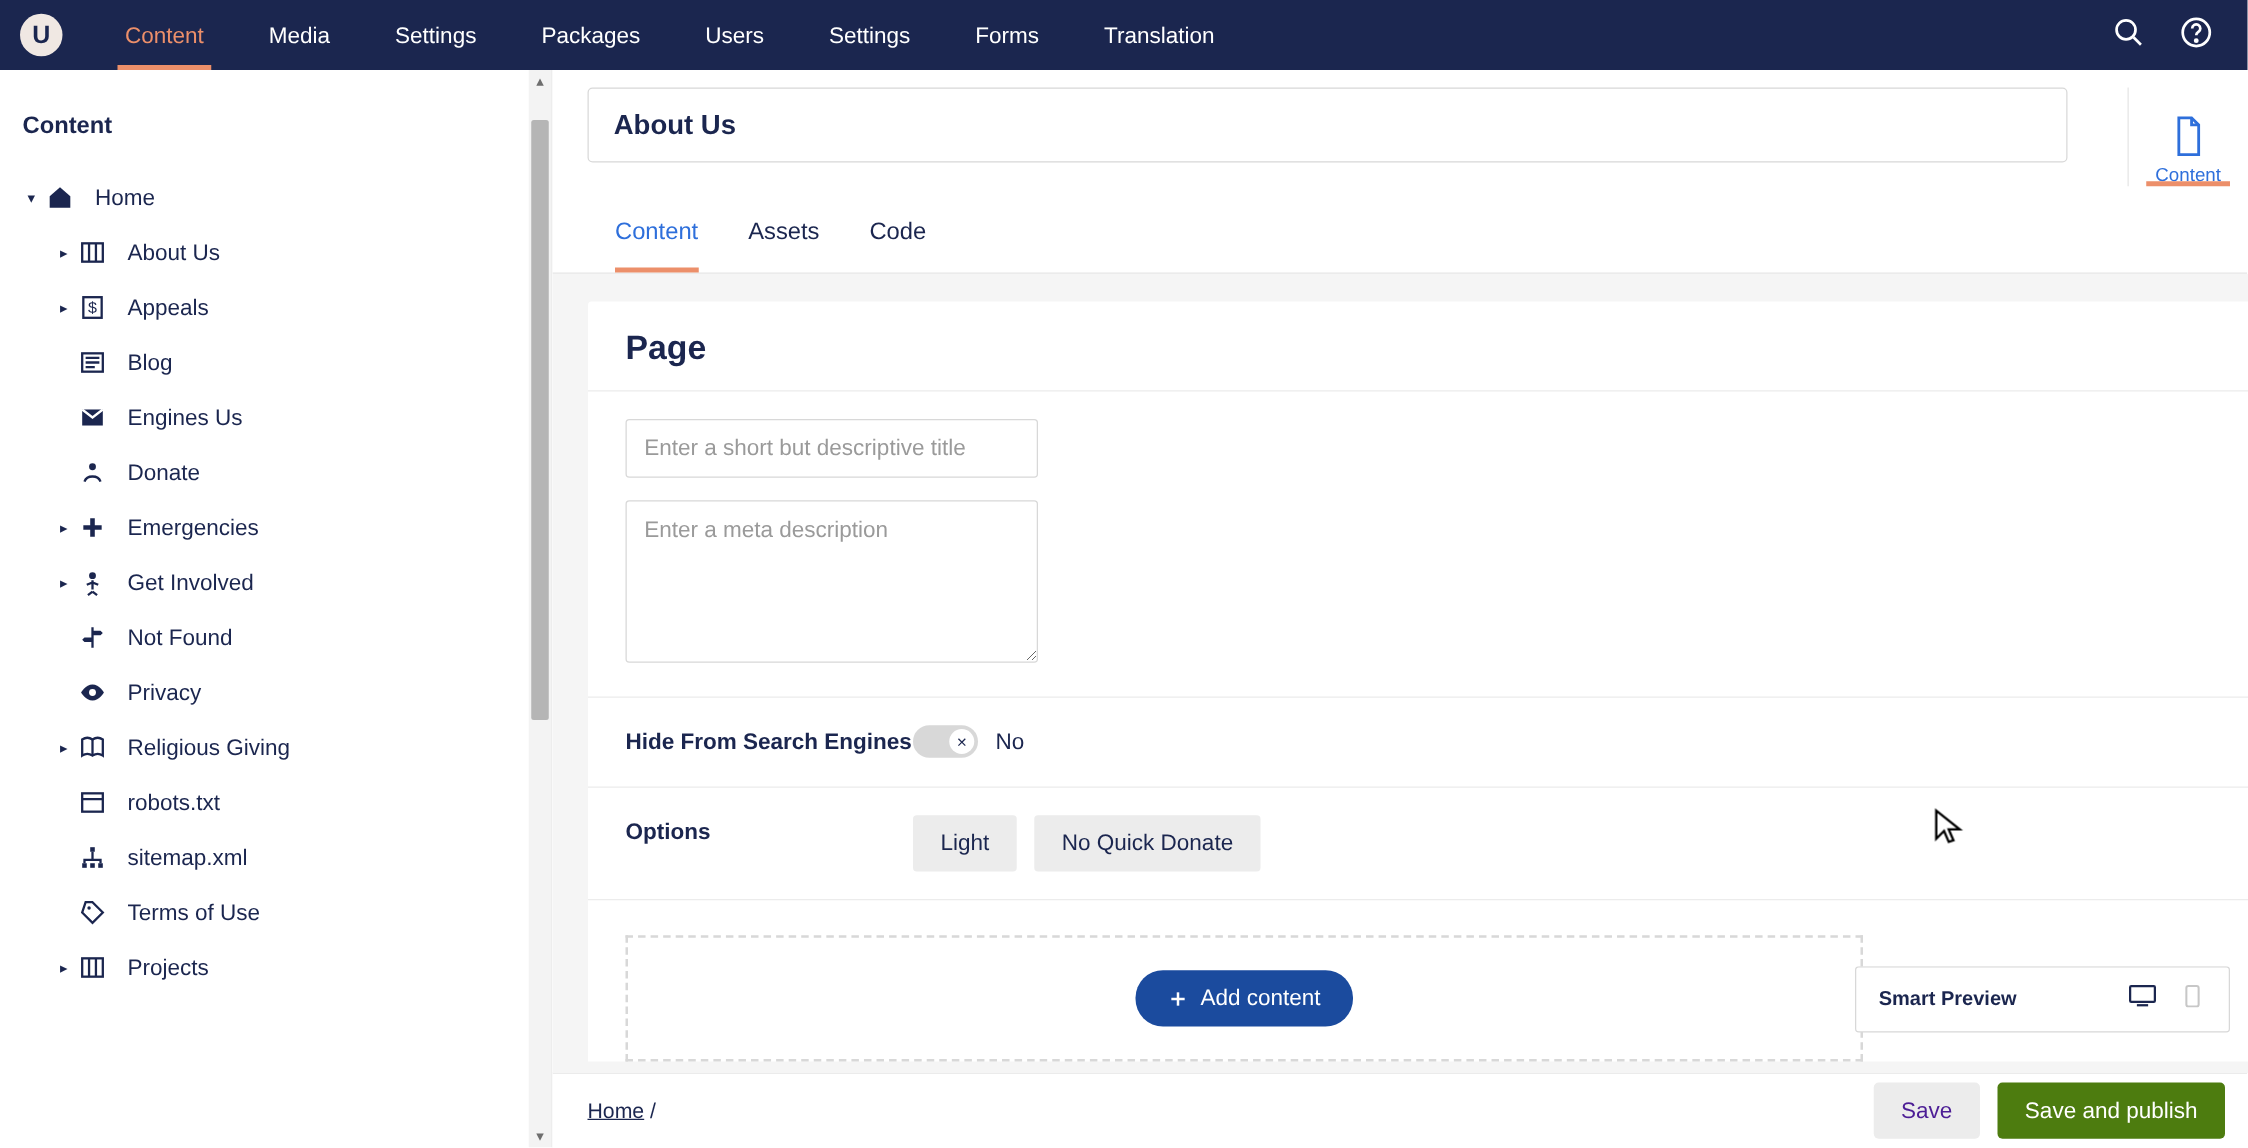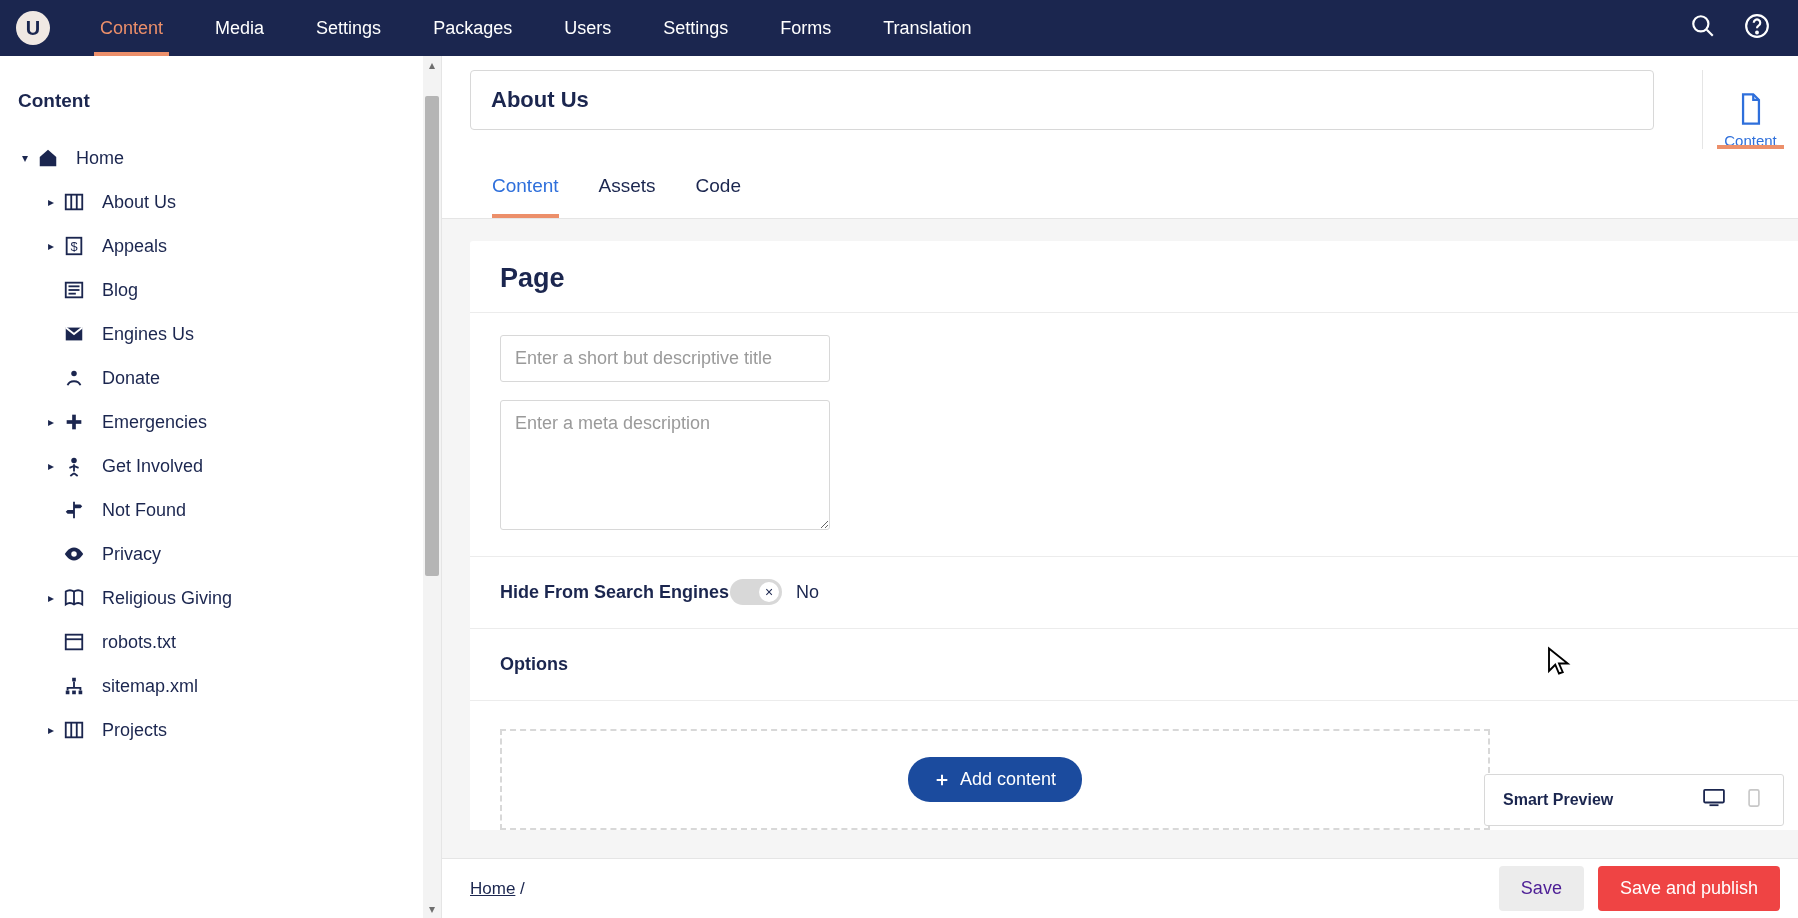--- a/index.html
+++ b/index.html
@@ -82,21 +82,21 @@
 .preview-card span { font-weight:700; font-size:16px; }
 .preview-icons { display:flex; gap:18px; }
 .preview-icons svg { width:22px; height:18px; }
 
 .footer { height:60px; border-top:1px solid #e5e5e5; background:#fff; display:flex; align-items:center; padding: 0 18px 0 28px; }
 .breadcrumb { font-size:17px; color:#1b264f; }
 .breadcrumb a { color:#1b264f; text-decoration:underline; }
 .footer-actions { margin-left:auto; display:flex; gap:14px; }
 .btn { padding:12px 22px; font-size:18px; border-radius:4px; border:none; cursor:pointer; }
 .btn-plain { background:#ececec; color:#4c1d95; }
-.btn-primary { background:#ef4444; color:#fff; }
+.btn-primary { background:#4d7c0f; color:#fff; }
 
 .cursor { position:absolute; left: 1104px; top: 590px; pointer-events:none; }
 .cursor svg { width:26px; height:30px; }
 </style>
 </head>
 <body>
 
 <div class="app">
 
   <div class="topnav">
@@ -307,20 +307,32 @@
                           <rect x="10" y="17" width="4" height="4" fill="#1b264f"></rect>
                           <rect x="17" y="17" width="4" height="4" fill="#1b264f"></rect>
                           <path d="M12 7v5M5 17v-3h14v3M12 12v2" stroke="#1b264f" stroke-width="2" fill="none"></path>
                         </svg>
                       </span>
                       <span>sitemap.xml</span>
                     </div>
                   </li>
                   <li>
                     <div class="row">
+                      <span class="caret"></span>
+                      <span class="icon">
+                        <svg viewBox="0 0 24 24">
+                          <path d="M12 3l9 9-9 9-9-9 3-9z" fill="none" stroke="#1b264f" stroke-width="2"></path>
+                          <circle cx="9" cy="8" r="1.5" fill="#1b264f"></circle>
+                        </svg>
+                      </span>
+                      <span>Terms of Use</span>
+                    </div>
+                  </li>
+                  <li>
+                    <div class="row">
                       <span class="caret">▸</span>
                       <span class="icon">
                         <svg viewBox="0 0 24 24">
                           <rect x="3" y="4" width="18" height="16" fill="none" stroke="#1b264f" stroke-width="2"></rect>
                           <line x1="9" y1="4" x2="9" y2="20" stroke="#1b264f" stroke-width="2"></line>
                           <line x1="15" y1="4" x2="15" y2="20" stroke="#1b264f" stroke-width="2"></line>
                         </svg>
                       </span>
                       <span>Projects</span>
                     </div>
@@ -375,20 +387,26 @@
                 <div class="toggle">
                   <div class="knob">×</div>
                 </div>
                 <span class="toggle-label">No</span>
               </div>
             </div>
           </div>
 
           <div class="form-row">
             <div class="form-label">Options</div>
+            <div class="form-field">
+              <div class="chips">
+                <div class="chip"><span>Light</span></div>
+                <div class="chip"><span>No Quick Donate</span></div>
+              </div>
+            </div>
           </div>
 
           <div class="add-strip">
             <button class="add-btn">
               <svg viewBox="0 0 24 24">
                   <line x1="12" y1="4" x2="12" y2="20"></line>
                   <line x1="4" y1="12" x2="20" y2="12"></line>
                 </svg>
               <span>Add content</span>
             </button>

